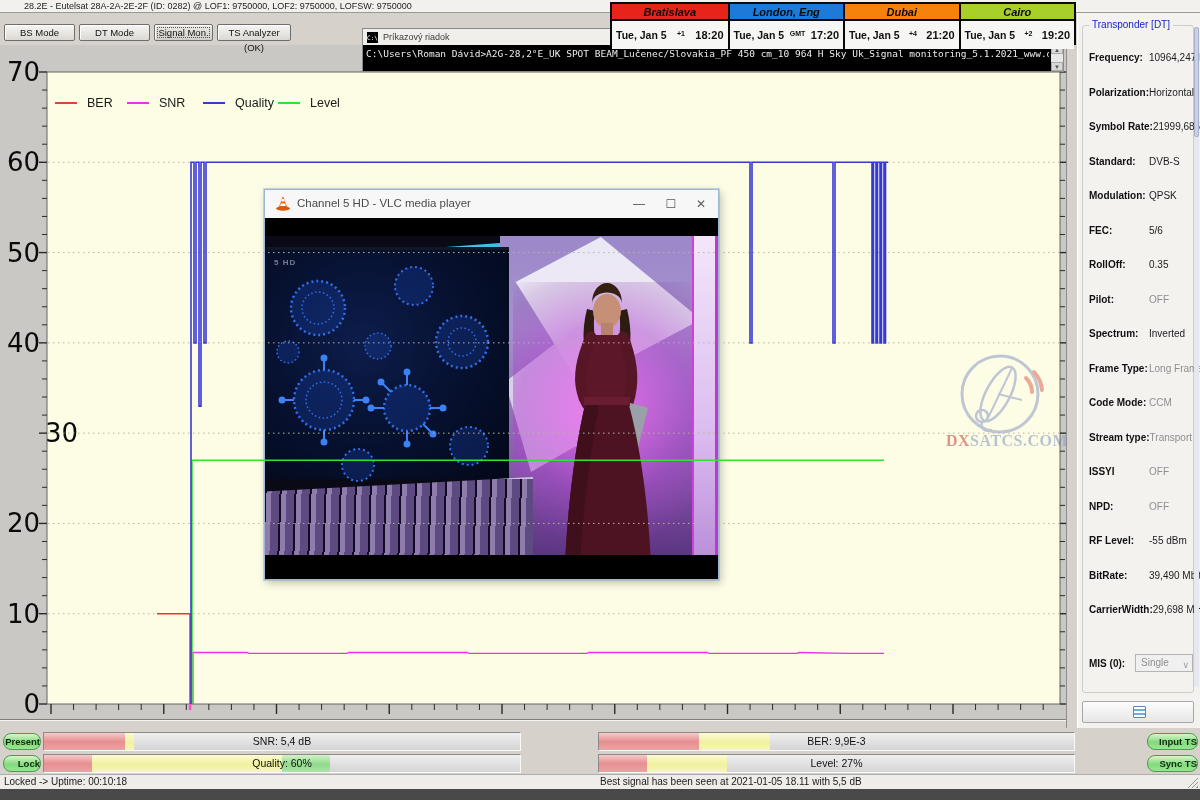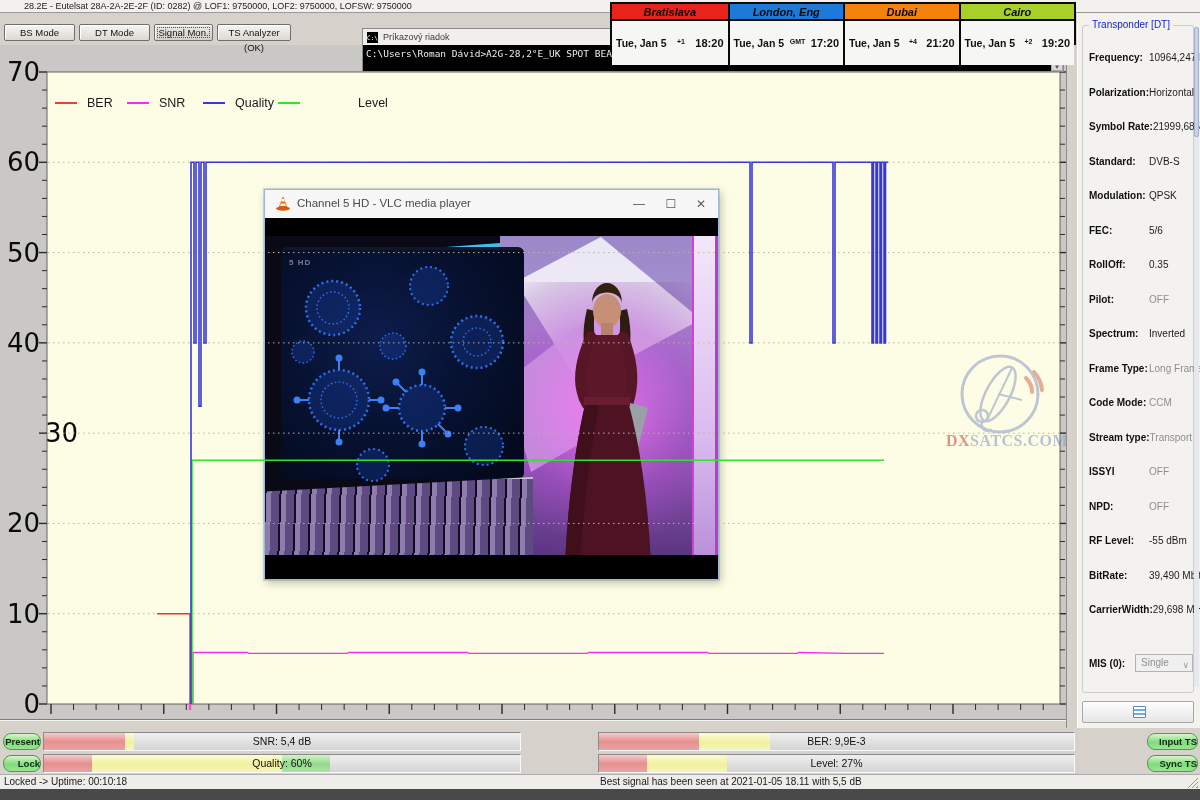--- a/index.html
+++ b/index.html
@@ -12,21 +12,21 @@
   #corner-artifact { position:absolute; right:4px; top:0; width:22px; height:11px; background:#6e6e6e; clip-path:polygon(0 15%,55% 0,100% 40%,70% 100%,25% 55%); opacity:.85; }
   #tabbar { position:absolute; left:0; top:13px; width:1066px; height:32px; background:#d6d2cb; z-index:3; }
   .tabbtn { position:absolute; top:11px; height:17px; background:linear-gradient(180deg,#f6f5f2,#dcd9d3); border:1px solid #6e6e6e; border-radius:2px; box-shadow:inset 1px 1px 0 #ffffff; font-size:9.5px; text-align:center; line-height:15px; color:#111; cursor:default; }
   .tabbtn.active { background:linear-gradient(180deg,#eceae6,#d2cfc9); outline:1px dotted #555; outline-offset:-4px; }
 
   
   #clocks { position:absolute; left:610px; top:2px; width:466px; height:43px; display:grid; grid-template-columns:repeat(4,1fr); border:2px solid #0a0a0a; background:#0a0a0a; z-index:8; }
   .clock-cell { display:flex; flex-direction:column; background:#fafafa; }
   .clock-cell + .clock-cell { border-left:2px solid #0a0a0a; }
   .clock-head { height:17px; border-bottom:2px solid #0a0a0a; font-weight:bold; font-style:italic; font-size:11px; text-align:center; line-height:17px; color:#0a0a0a; }
-  .clock-body { flex:1; display:flex; align-items:center; padding:16px 4px; font-weight:bold; font-size:10.5px; background:#f6f6f4; }
+  .clock-body { flex:1; display:flex; align-items:center; padding:8px 4px; font-weight:bold; font-size:10.5px; background:#f6f6f4; }
   .clock-date { flex:0 0 auto; }
   .clock-off { flex:1; font-size:7px; text-align:center; align-self:flex-start; margin-top:1px; }
   .clock-time { flex:0 0 auto; font-size:11px; }
 
   
   #cmdwin { position:absolute; left:362px; top:28px; width:702px; height:44px; z-index:7; border:1px solid #8a8a8a; background:#f0efec; }
   #cmd-titlebar { height:16px; display:flex; align-items:center; padding:0 4px; background:#f0efec; }
   #cmd-icon { width:11px; height:11px; background:#000; color:#fff; font-size:6px; font-family:"DejaVu Sans Mono",monospace; line-height:11px; text-align:center; margin-right:5px; }
   #cmd-title { font-size:9px; color:#3a3a3a; }
   #cmd-body { position:relative; height:26px; background:#000; }
@@ -55,21 +55,21 @@
   .vlc-ctrl { position:absolute; top:0; width:30px; height:28px; text-align:center; line-height:28px; font-size:12px; color:#5a5a5a; }
   #vlc-min { right:64px; } #vlc-max { right:32px; } #vlc-close { right:2px; }
   #vlc-video { position:relative; width:453px; height:361px; background:#000; overflow:hidden; }
   #vid { position:absolute; left:0; top:9px; width:453px; height:340px; background:#0a0a16; overflow:hidden; }
   #vid-right { position:absolute; left:235px; top:0; width:218px; height:340px; background:linear-gradient(180deg,#9a88c8 0%,#a890d0 30%,#8a62b0 65%,#55307c 100%); }
   #vid-cyan { position:absolute; left:0; top:0; width:453px; height:100px; background:linear-gradient(90deg,#6ad4f6,#18a4e0); clip-path:polygon(34% 22%,100% 0,100% 92%,58% 42%,34% 46%); }
   #vid-white1 { position:absolute; left:240px; top:10px; width:213px; height:150px; background:#f2f0fa; opacity:.92; clip-path:polygon(5% 30%,45% 0,92% 55%,35% 98%); }
   #vid-white2 { position:absolute; left:240px; top:95px; width:130px; height:150px; background:#e6ddf2; opacity:.85; clip-path:polygon(0 40%,60% 0,100% 60%,20% 100%); }
   #vid-glow { position:absolute; left:248px; top:55px; width:205px; height:285px; background:radial-gradient(circle at 45% 45%, rgba(242,110,242,.85), rgba(175,70,205,.5) 45%, rgba(120,50,150,.18) 70%, transparent 82%); }
   #vid-pillar { position:absolute; right:0; top:0; width:26px; height:340px; background:linear-gradient(180deg,#f4e8fa,#dcbcf0 60%,#b88cd8); border-left:2px solid #d040d8; border-right:3px solid #c038cc; }
-  #vid-screen { position:absolute; left:16px; top:20px; width:243px; height:232px; background:radial-gradient(circle at 40% 40%, #0d1d4c 0%, #071232 45%, #030818 100%); border-top:3px solid #101826;border-radius:6px; }
+  #vid-screen { position:absolute; left:1px; top:20px; width:243px; height:232px; background:radial-gradient(circle at 40% 40%, #0d1d4c 0%, #071232 45%, #030818 100%); border-top:3px solid #101826; }
   #vid-logo { position:absolute; left:8px; top:8px; font-size:8px; font-weight:bold; color:rgba(200,212,224,.55); letter-spacing:1px; }
   #vid-desk { position:absolute; left:0; top:250px; width:268px; height:90px; background:repeating-linear-gradient(92deg,#120c22 0 2px,#8d7cac 2px 7px,#5c4a80 7px 15px); clip-path:polygon(0 16%,100% 0,100% 100%,0 100%); border-top:2px solid #c8c4d8; }
   #vid-person { position:absolute; left:282px; top:52px; }
   .letterbox { position:absolute; left:0; width:453px; background:#000; z-index:4; }
   #lb-top { top:0; height:9px; } #lb-bot { bottom:0; height:12px; }
 
   
   #splitter { position:absolute; left:1066px; top:13px; width:12px; height:715px; background:#d6d2cb; border-left:1px solid #8e8e8e; border-right:1px solid #ffffff; z-index:3; }
   #panel { position:absolute; left:1078px; top:13px; width:122px; height:715px; background:#f3f2ef; z-index:3; }
   #groupbox { position:absolute; left:4px; top:12px; width:112px; height:668px; border:1px solid #cdcdcd; border-radius:3px; }
@@ -172,21 +172,21 @@
     <span class="legend-label">BER</span>
   </div>
   <div class="legend-item" style="left:127px;">
     <span class="legend-swatch" style="background: rgb(242, 44, 242);"></span>
     <span class="legend-label">SNR</span>
   </div>
   <div class="legend-item" style="left:203px;">
     <span class="legend-swatch" style="background: rgb(56, 56, 216);"></span>
     <span class="legend-label">Quality</span>
   </div>
-  <div class="legend-item" style="left:278px;gap:48px;">
+  <div class="legend-item" style="left:278px;">
     <span class="legend-swatch" style="background: rgb(46, 228, 46);"></span>
     <span class="legend-label">Level</span>
   </div>
 </div>
 <div id="chart-bottom-edge"></div>
 
 <svg id="watermark" viewBox="0 0 132 100">
   <circle cx="62" cy="42" r="38" fill="none" stroke="#9aa6c8" stroke-width="3"></circle>
   <ellipse cx="60" cy="42" rx="12" ry="30" fill="none" stroke="#9aa6c8" stroke-width="2.5" transform="rotate(28 60 42)"></ellipse>
   <line x1="50" y1="66" x2="74" y2="16" stroke="#9aa6c8" stroke-width="2"></line>

